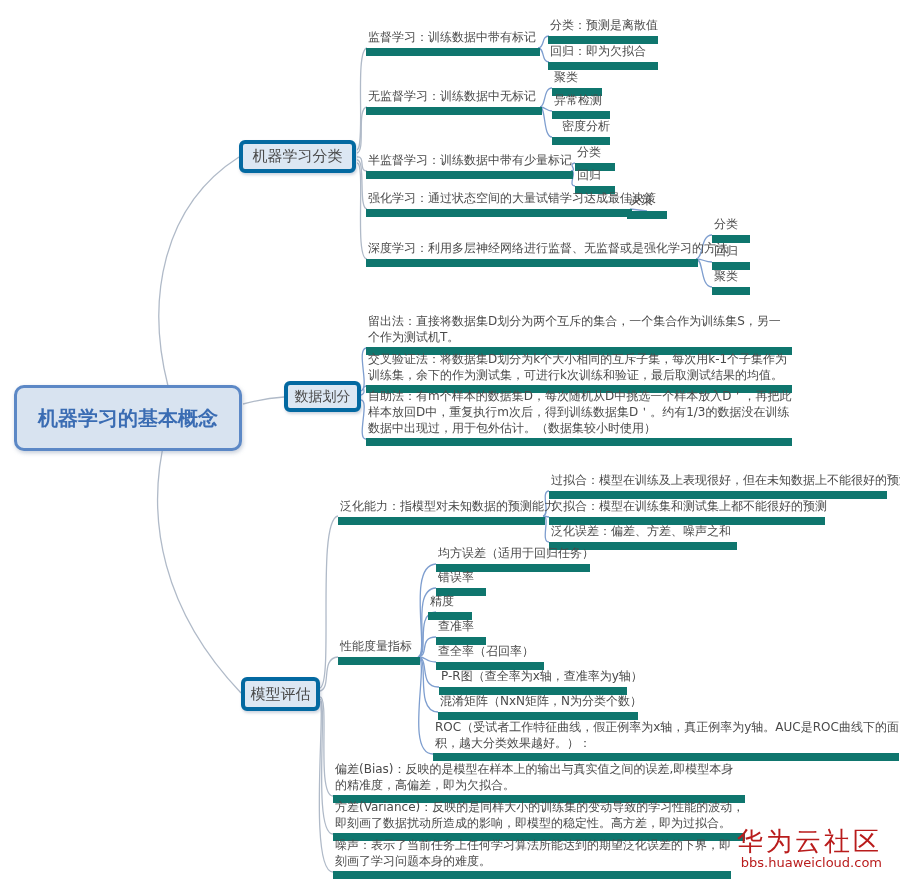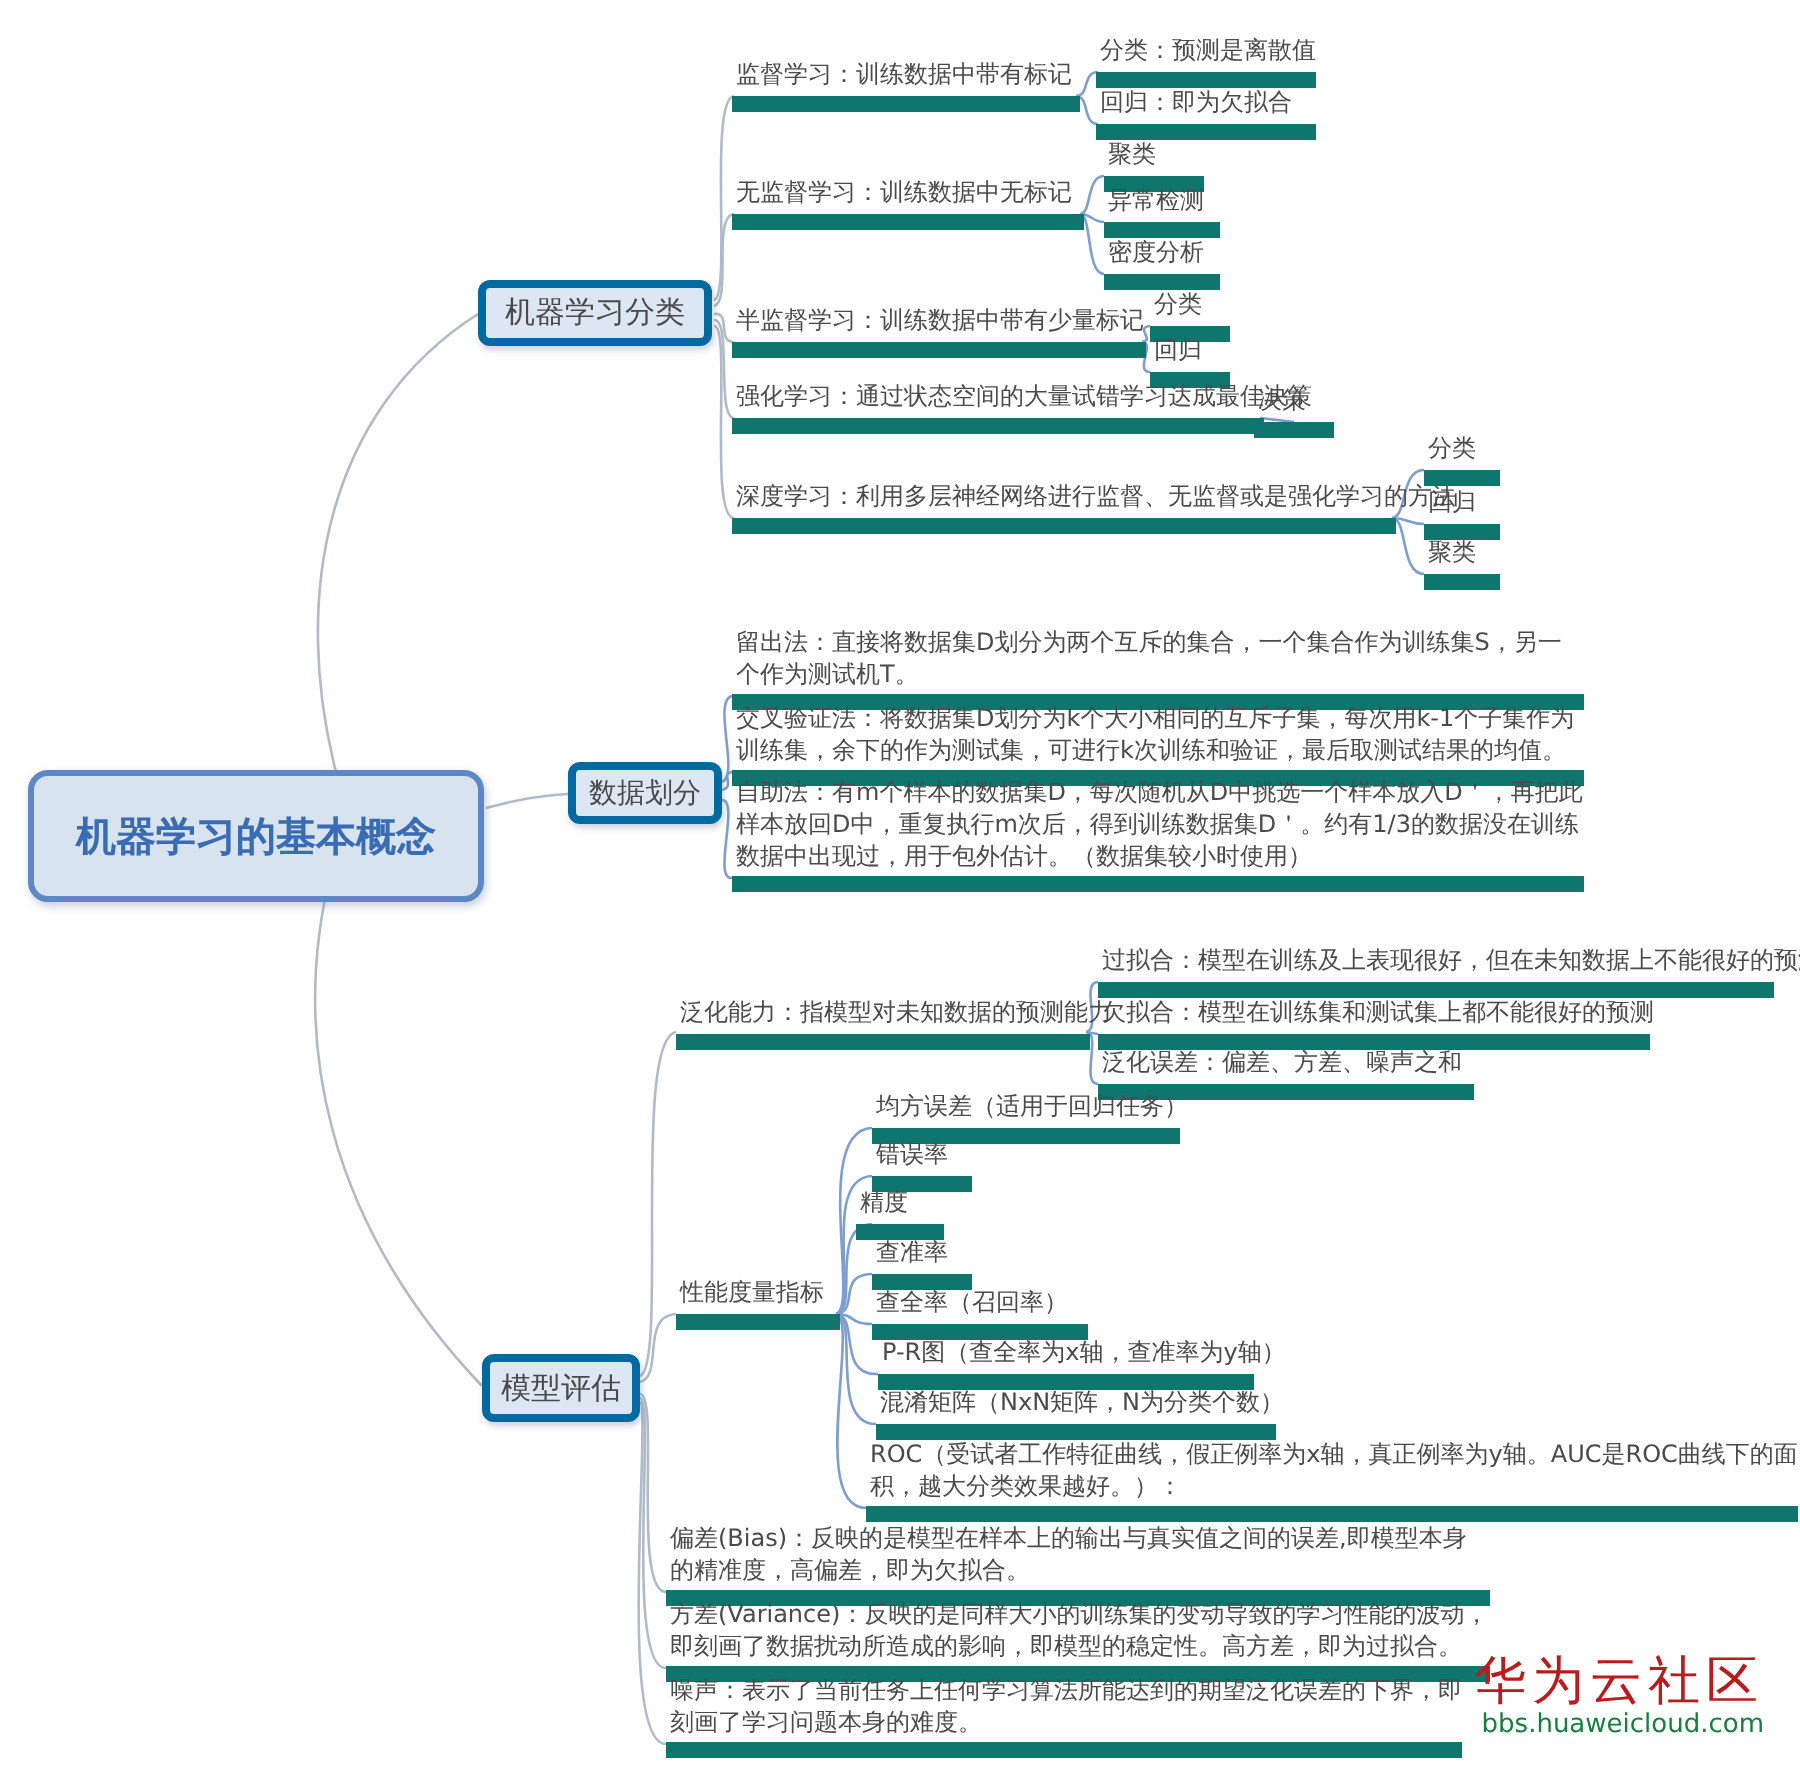--- a/index.html
+++ b/index.html
@@ -23,21 +23,21 @@
     box-sizing:border-box;
   }
   .root-node{
     position:absolute;display:flex;align-items:center;justify-content:center;
     background:#d8e3f0;border:3px solid #5c88c6;border-radius:10px;
     font-size:20px;font-weight:bold;color:#3a6cb3;
     box-shadow:1px 2px 4px rgba(110,130,160,.4);box-sizing:border-box;
   }
   .watermark{position:absolute;right:18px;bottom:16px;text-align:right;}
   .wm-title{font-size:26px;color:#b91c1c;letter-spacing:3px;line-height:28px;}
-  .wm-url{font-size:13px;color:#15803d;line-height:16px;}
+  .wm-url{font-size:13px;color:#b91c1c;line-height:16px;}
 </style>
 </head>
 <body>
 
 <div id="canvas">
 
   <svg id="wires" viewBox="0 0 900 887" xmlns="http://www.w3.org/2000/svg">
 
     <path class="c" d="M 168,386 C 146,300 162,206 239,157"></path>
     <path class="c" d="M 243,404 C 258,400 268,398 284,397"></path>
@@ -105,21 +105,21 @@
     <span>模型评估</span>
   </div>
 
   <div class="topic t-s" style="left:366px;top:29px;width:172px;">监督学习：训练数据中带有标记</div>
   <div class="topic t-s" style="left:548px;top:17px;width:108px;">分类：预测是离散值</div>
   <div class="topic t-s" style="left:548px;top:43px;width:108px;">回归：即为欠拟合</div>
 
   <div class="topic t-s" style="left:366px;top:88px;width:174px;">无监督学习：训练数据中无标记</div>
   <div class="topic t-s" style="left:552px;top:69px;width:48px;">聚类</div>
   <div class="topic t-s" style="left:552px;top:92px;width:56px;">异常检测</div>
-  <div class="topic t-s" style="left:552px;top:118px;width:56px;">密度分析</div>
+  <div class="topic t-s" style="left:552px;top:118px;width:56px;text-align:right;">密度分析</div>
 
   <div class="topic t-s" style="left:366px;top:152px;width:205px;">半监督学习：训练数据中带有少量标记</div>
   <div class="topic t-s" style="left:575px;top:144px;width:38px;">分类</div>
   <div class="topic t-s" style="left:575px;top:167px;width:38px;">回归</div>
 
   <div class="topic t-s" style="left:366px;top:190px;width:264px;">强化学习：通过状态空间的大量试错学习达成最佳决策</div>
   <div class="topic t-s" style="left:627px;top:192px;width:38px;">决策</div>
 
   <div class="topic t-s" style="left:366px;top:240px;width:330px;">深度学习：利用多层神经网络进行监督、无监督或是强化学习的方法</div>
   <div class="topic t-s" style="left:712px;top:216px;width:36px;">分类</div>

